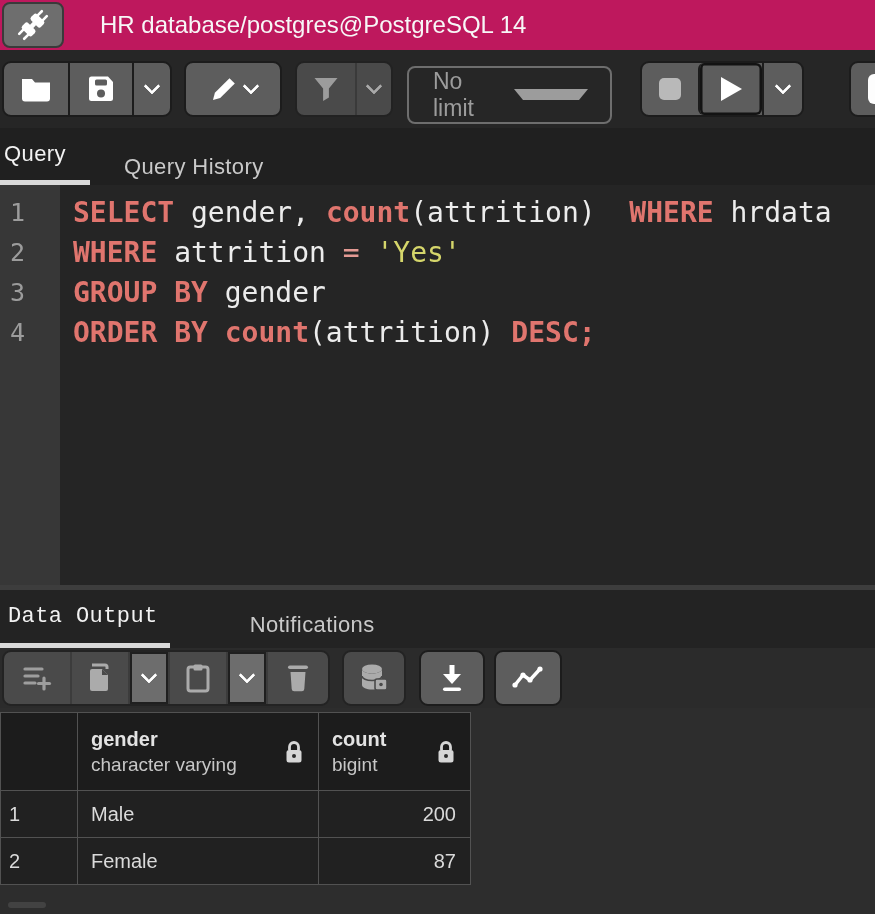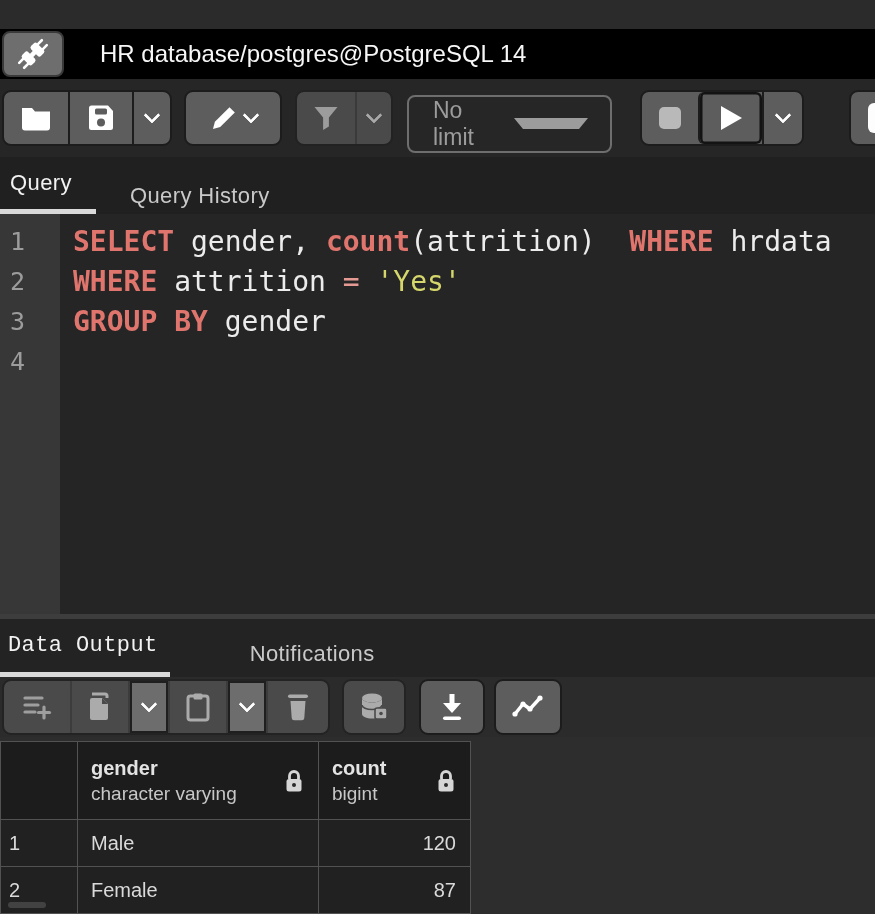--- a/index.html
+++ b/index.html
@@ -1,21 +1,21 @@
 <!DOCTYPE html>
 <html style="--c-keyword: #e0756e; --c-string: #d5d66b; --c-operator: #e49a93; --c-plain: #ececec; --c-titlebar: #686868; --c-active_tab_underline: #d9d9d9;"><head>
 <meta charset="utf-8">
 <style>
   * { margin:0; padding:0; box-sizing:border-box; }
   html,body { width:875px; height:914px; overflow:hidden; }
   body { font-family:"Liberation Sans", sans-serif; background:#2b2b2b; color:#e8e8e8; }
   .app { width:875px; height:914px; display:flex; flex-direction:column; }
 
   
-  .titlebar { height:50px; background:#000000; display:flex; align-items:center; flex-shrink:0;margin-top:29px; }
+  .titlebar { height:50px; background:#be185d; display:flex; align-items:center; flex-shrink:0; }
   .conn-btn { width:62px; height:46px; margin:2px; background:#6e6e6e; border:2px solid #3a3a3a;
               border-radius:8px; display:flex; align-items:center; justify-content:center; }
   .title { margin-left:34px; font-size:24px; color:#f7f7f7; white-space:nowrap; }
 
   
   .toolbar { height:78px; background:#262626; display:flex; align-items:center; flex-shrink:0; overflow:hidden; }
   .btn-group { display:flex; height:56px; border:2px solid #1c1c1c; border-radius:9px; overflow:hidden; background:#5d5d5d; flex-shrink:0; }
   .btn-group.disabled { background:#4a4a4a; border-color:#222; }
   .tb-btn { height:100%; border:none; background:transparent; display:flex; align-items:center; justify-content:center; cursor:pointer; }
   .tb-btn + .tb-btn { border-left:2px solid #1c1c1c; }
@@ -163,39 +163,40 @@
     </div>
 
     <div class="btn-group" style="margin-left:45px;">
       <button class="tb-btn" style="width:64px;">
         <span class="e-glyph">E</span>
       </button>
     </div>
   </div>
 
   <div class="tabbar query-tabs">
-    <div class="tab active" style="padding:0 24px 0 10px;">
+    <div class="tab active" style="padding:0 24px 0 4px;">
       <span>Query</span>
     </div>
     <div class="tab" style="margin-left:20px; padding:0 14px;align-items:flex-end;">
       <span>Query History</span>
     </div>
   </div>
 
   <div class="editor">
     <div class="gutter" id="gutter">
         <div>1</div>
         <div>2</div>
         <div>3</div>
         <div>4</div>
       </div>
     <div class="code" id="code">
         <div class="code-line"><span class="tok-keyword">SELECT</span><span class="tok-plain"> gender, </span><span class="tok-keyword">count</span><span class="tok-plain">(attrition)  </span><span class="tok-keyword">WHERE</span><span class="tok-plain"> hrdata</span></div>
         <div class="code-line"><span class="tok-keyword">WHERE</span><span class="tok-plain"> attrition </span><span class="tok-operator">=</span><span class="tok-plain"> </span><span class="tok-string">'Yes'</span></div>
         <div class="code-line"><span class="tok-keyword">GROUP BY</span><span class="tok-plain"> gender</span></div>
+        <div class="code-line"><span class="tok-keyword">ORDER BY</span><span class="tok-plain"> </span><span class="tok-keyword">count</span><span class="tok-plain">(attrition) </span><span class="tok-keyword">DESC;</span></div>
       </div>
   </div>
 
   <div class="splitter"></div>
 
   <div class="tabbar output-tabs">
     <div class="tab active" style="padding:0 12px 0 8px;font-family:Liberation Mono, monospace;">
       <span>Data Output</span>
     </div>
     <div class="tab" style="margin-left:70px; padding:10px 10px;margin-top:16px;">
@@ -314,21 +315,21 @@
                 <circle cx="10" cy="16" r="2" fill="#2a2a2a"></circle>
               </svg>
             </div>
           </th>
         </tr>
       </thead>
       <tbody id="grid-body">
   <tr>
     <td class="td-rownum">1</td>
     <td class="td-text">Male</td>
-    <td class="td-num">120</td>
+    <td class="td-num">200</td>
   </tr>
 
   <tr>
     <td class="td-rownum">2</td>
     <td class="td-text">Female</td>
     <td class="td-num">87</td>
   </tr>
 </tbody>
     </table>
     <div class="hscroll-thumb"></div>

